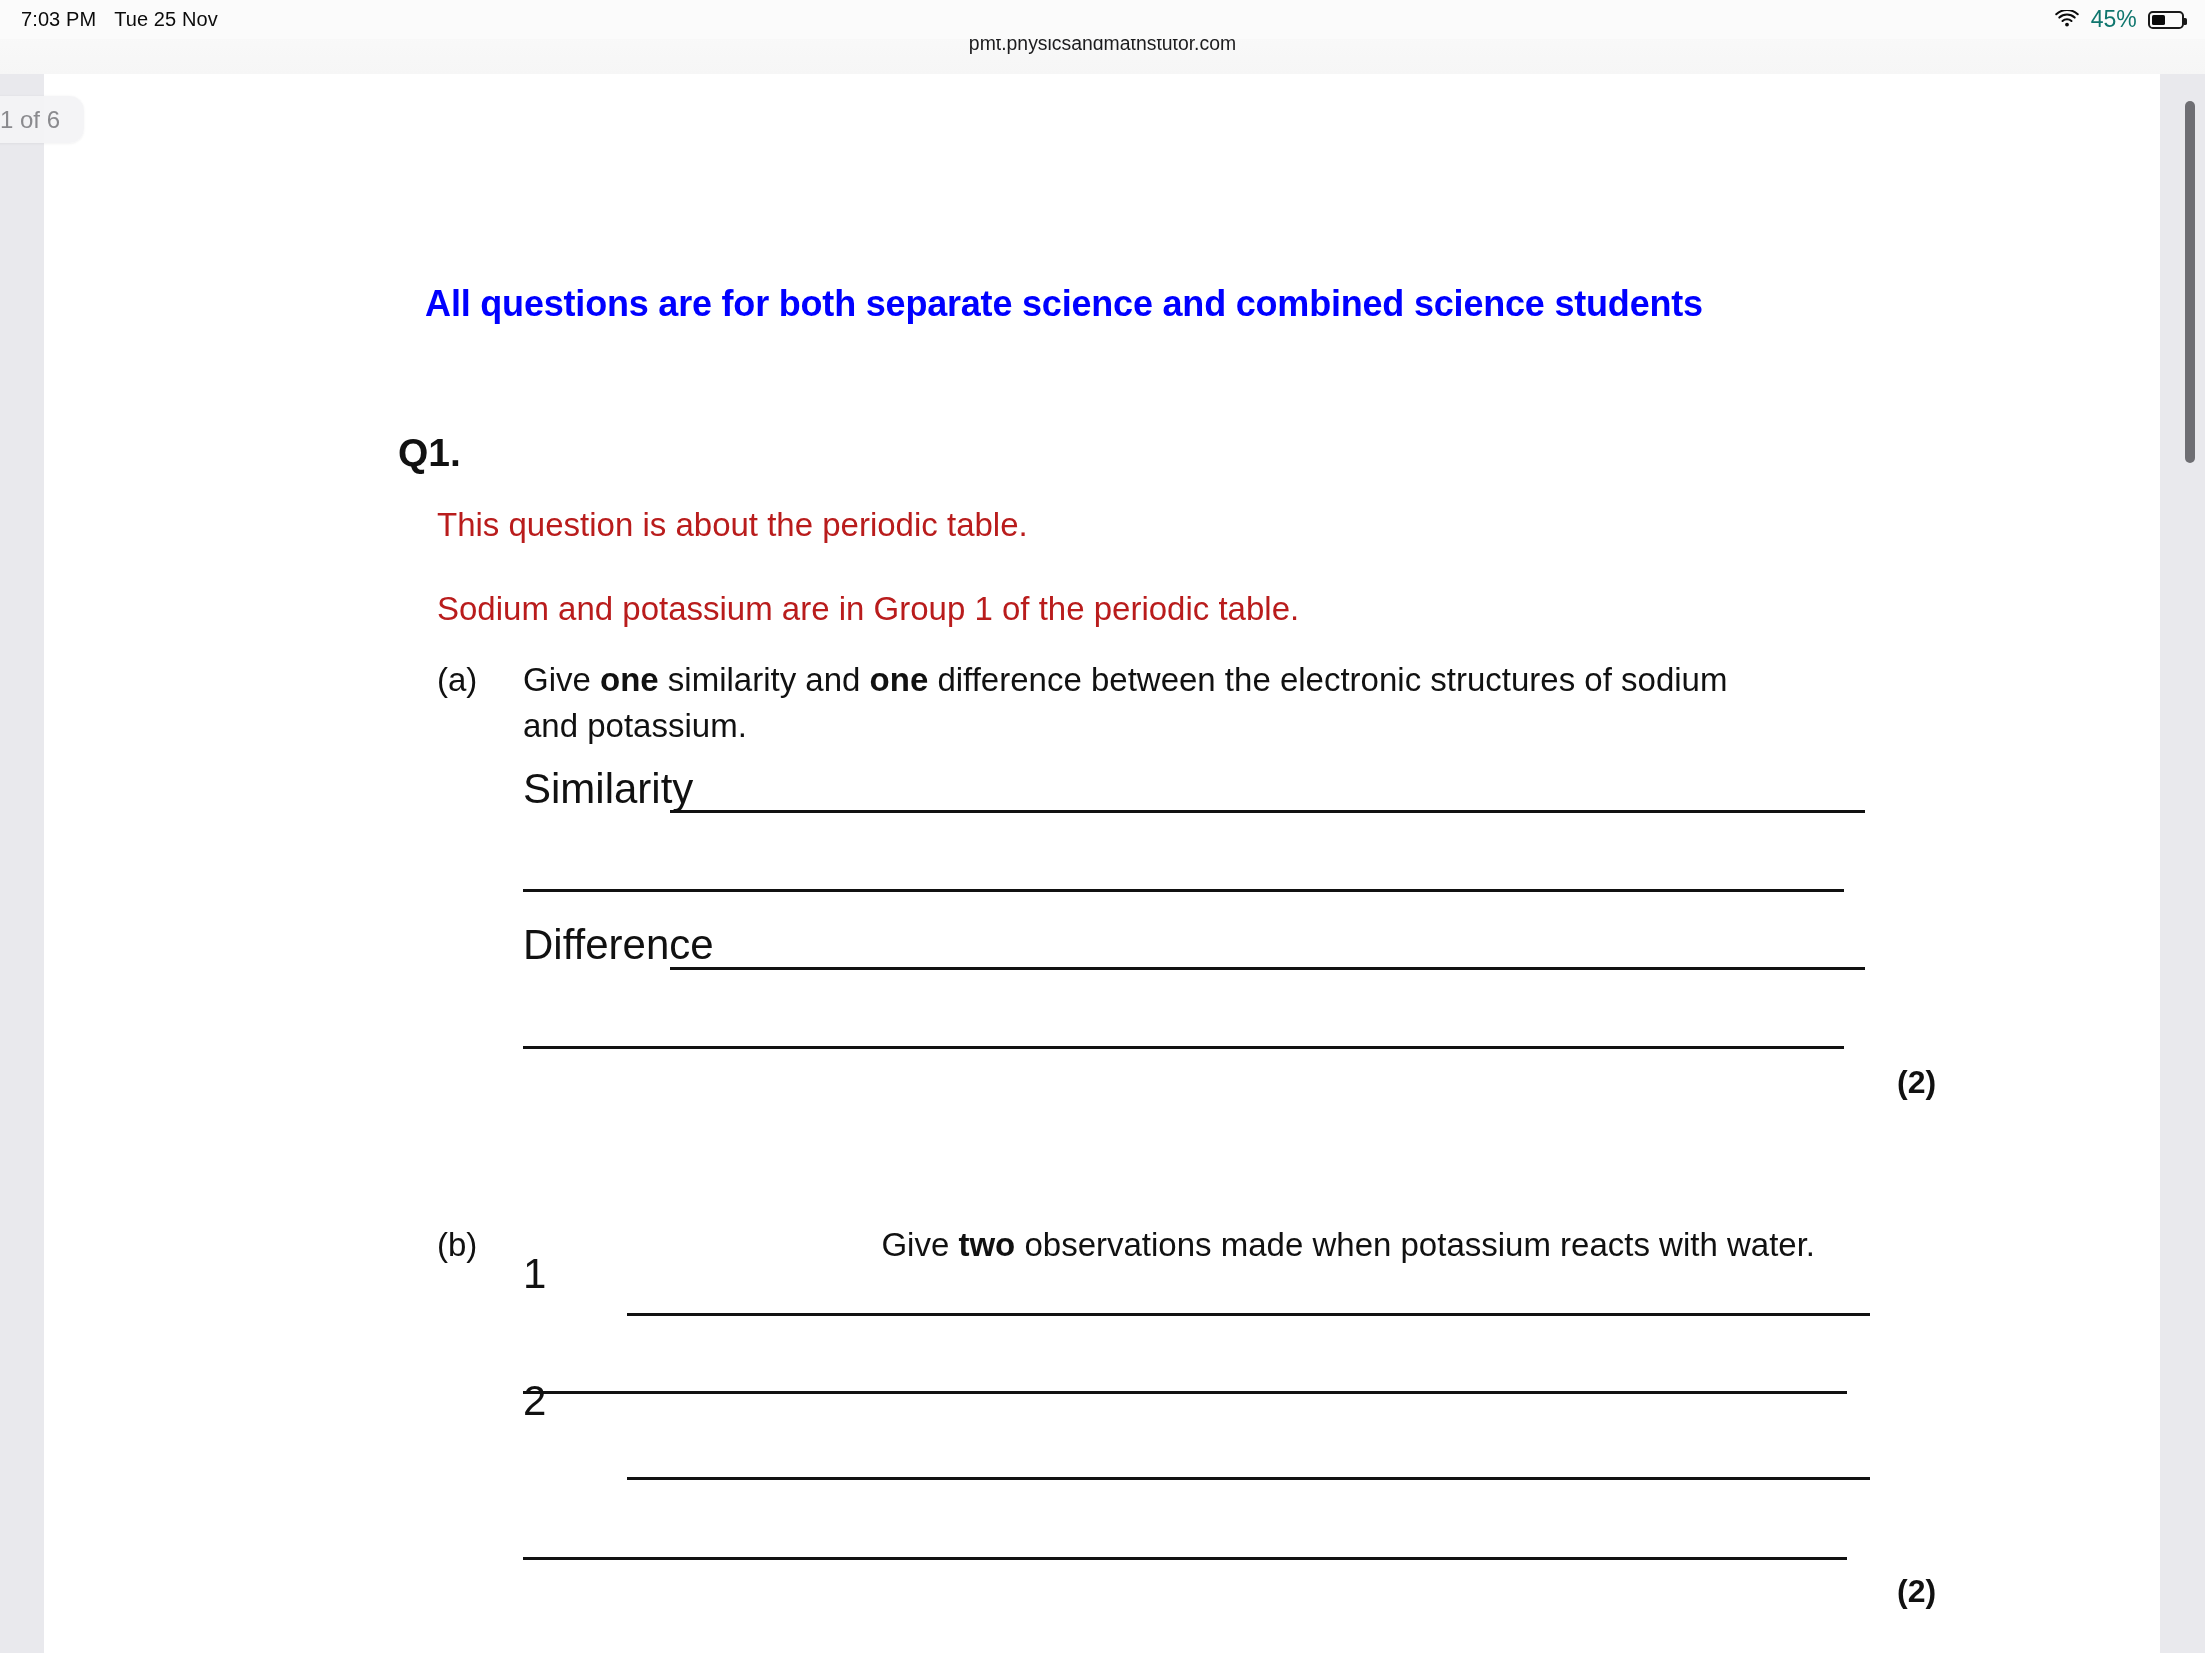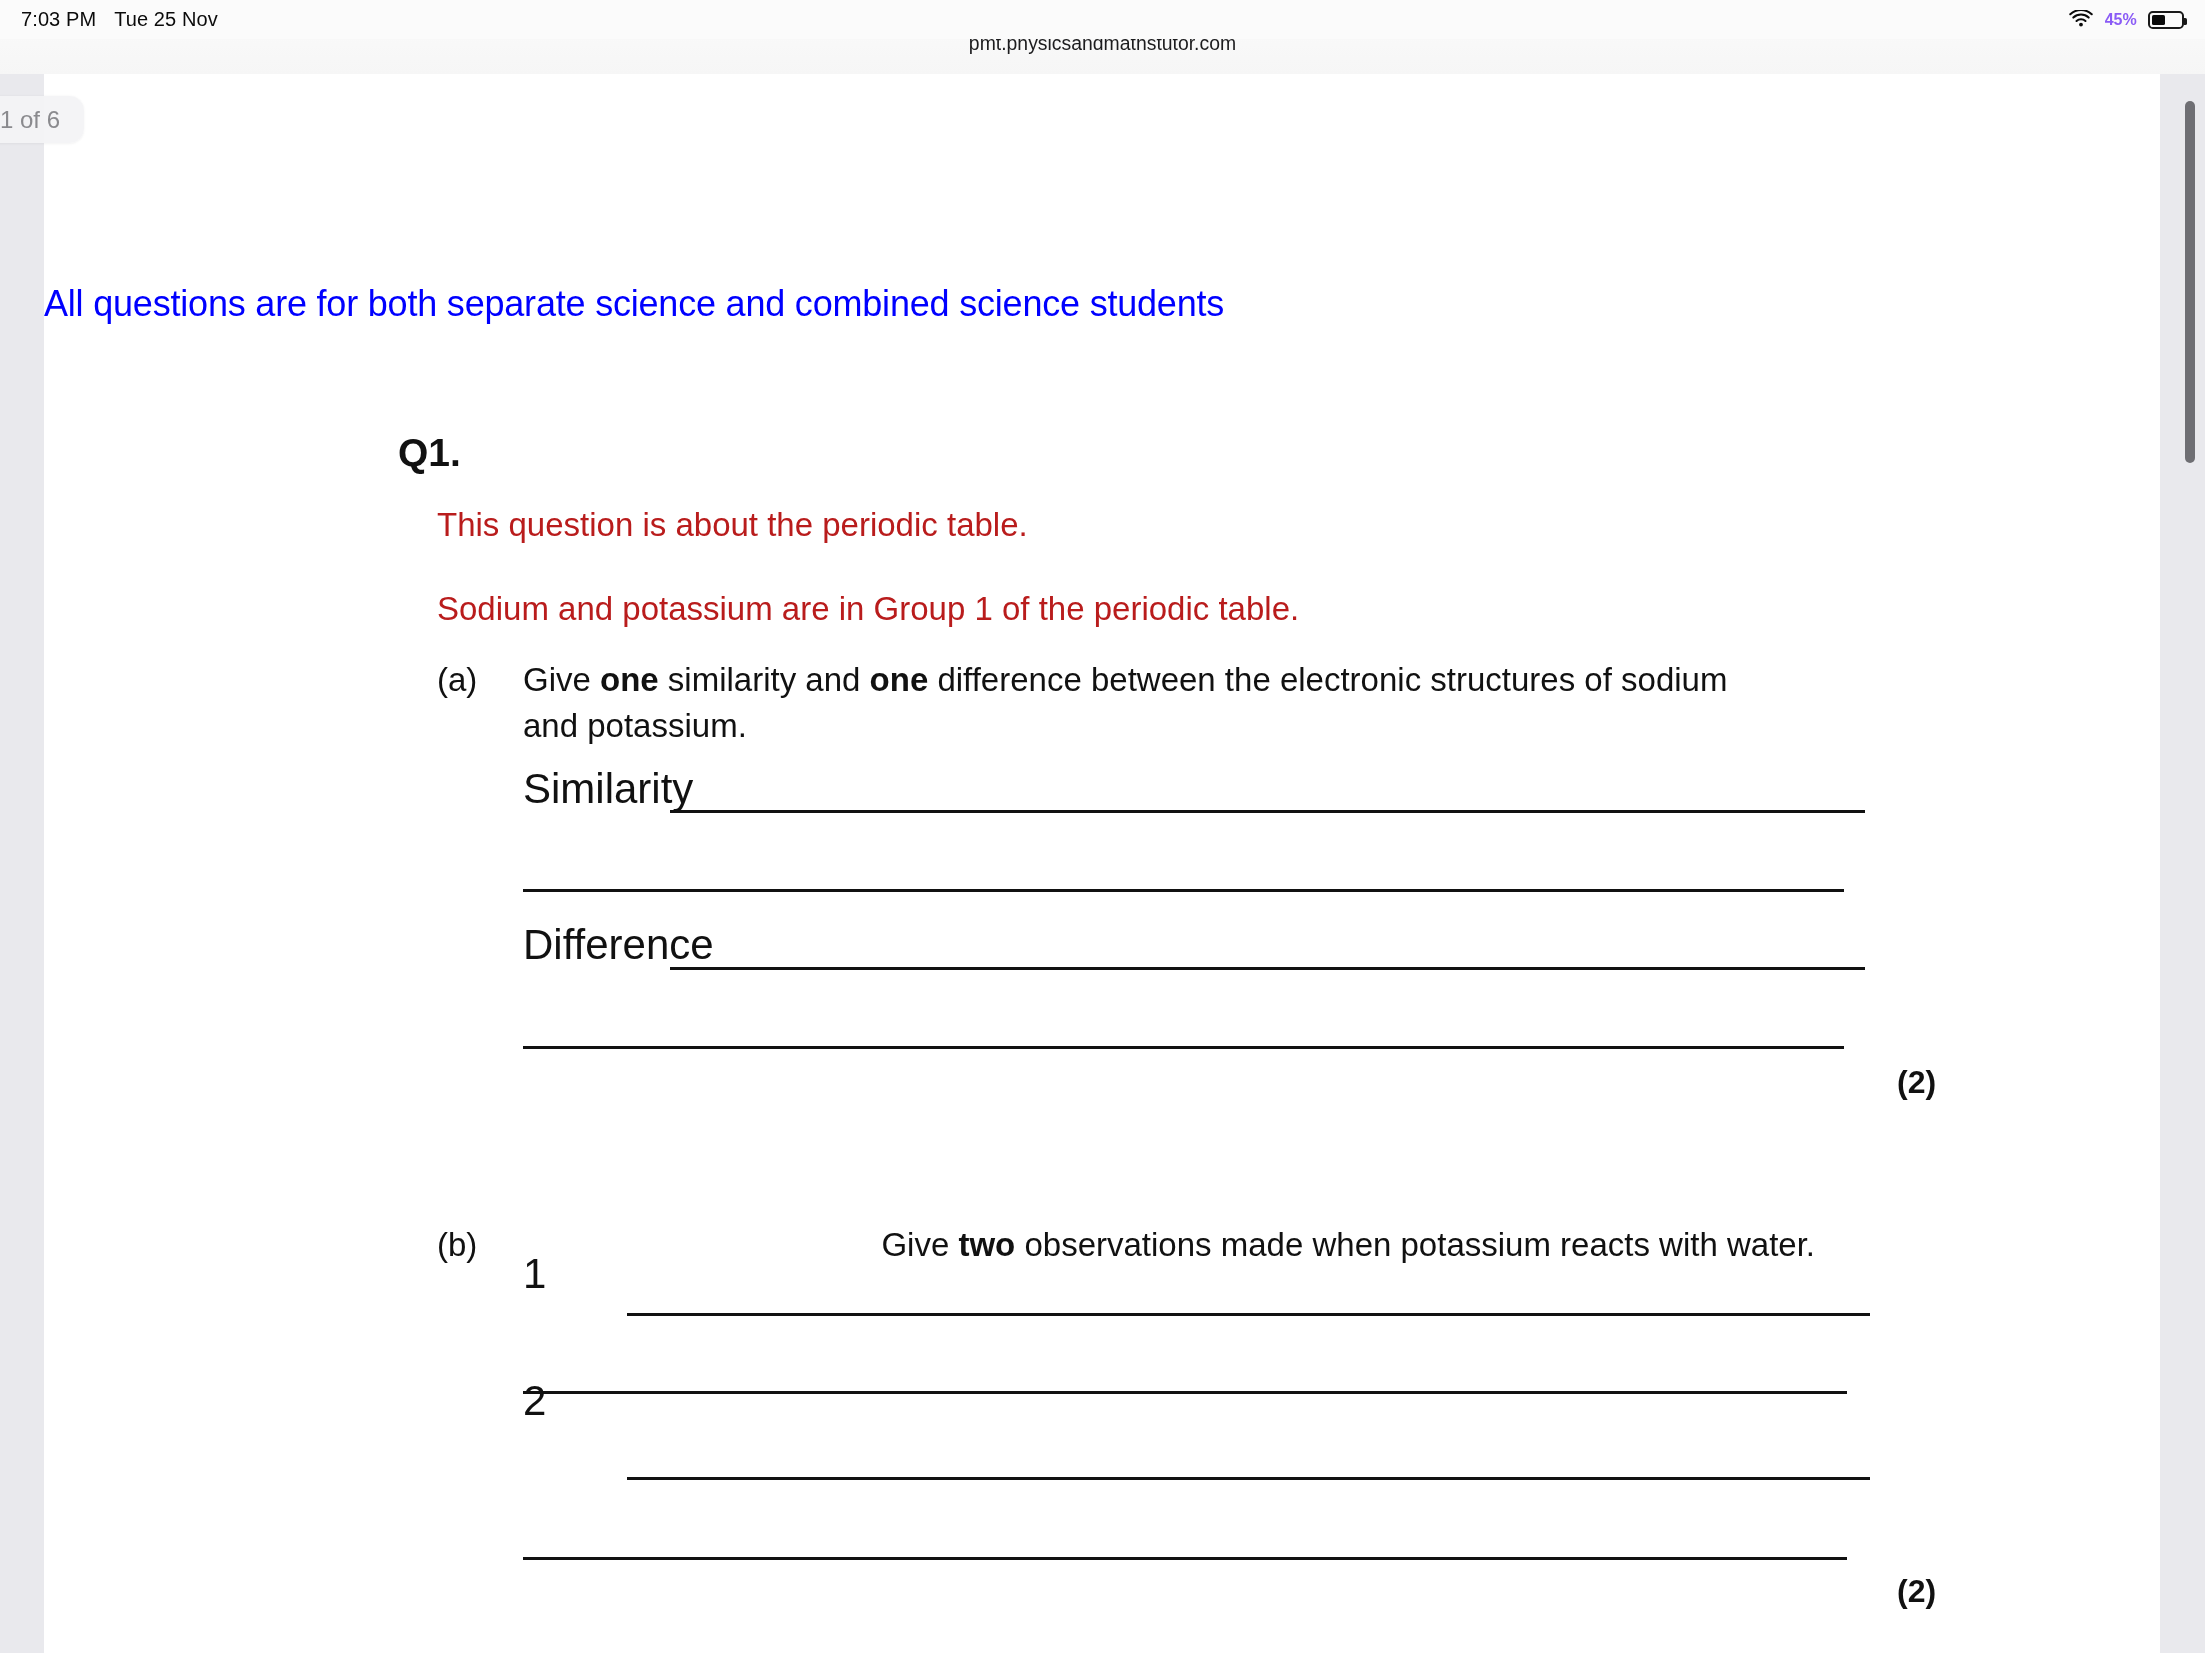--- a/index.html
+++ b/index.html
@@ -22,21 +22,21 @@
   #status-left {
     position:absolute; left:21px; top:0; height:39px;
     display:flex; align-items:center; gap:18px;
   }
   .sb-text { font-size:20px; color:#0b0b0b; letter-spacing:0.1px; font-weight:400; }
   #status-right {
     position:absolute; right:21px; top:0; height:39px;
     display:flex; align-items:center; gap:11.3px;
   }
   .wifi-ic { width:24px; height:19.4px; display:block; }
-  .batt-pct { font-size:16px; color:#8b5cf6;font-weight:bold; }
+  .batt-pct { font-size:23px; color:#0f766e; }
   .batt {
     position:relative; width:36px; height:18px;
     border:2px solid #1a1a1a; border-radius:4.8px;
     display:flex; align-items:center; padding:2px;
   }
   .batt::after {
     content:""; position:absolute; right:-4.8px; top:5.7px;
     width:2.8px; height:6.5px; background:#1a1a1a; border-radius:0 1.6px 1.6px 0;
   }
   .batt-fill { height:100%; background:#0b0b0b; border-radius:1.6px; width:46%; }
@@ -93,21 +93,22 @@
     font-size:24px; color:#8a8a8e;
     z-index:20;
     box-shadow:0 0.8px 2.4px rgba(0,0,0,.05);
   }
 
   
   #content { position:absolute; top:0; left:0; width:2116px; height:1614px; }
 
   #notice {
     position:absolute; left:0; top:244px; width:2040px;
-    color:#0000ff; font-weight:normal; font-size:36px;
+    text-align:center;
+    color:#0000ff; font-weight:bold; font-size:36px;
     letter-spacing:-0.2px;
   }
 
   .qnum {
     position:absolute; left:354px; top:392px;
     font-size:39px; font-weight:bold; color:#111;
   }
 
   .stem {
     position:absolute;

